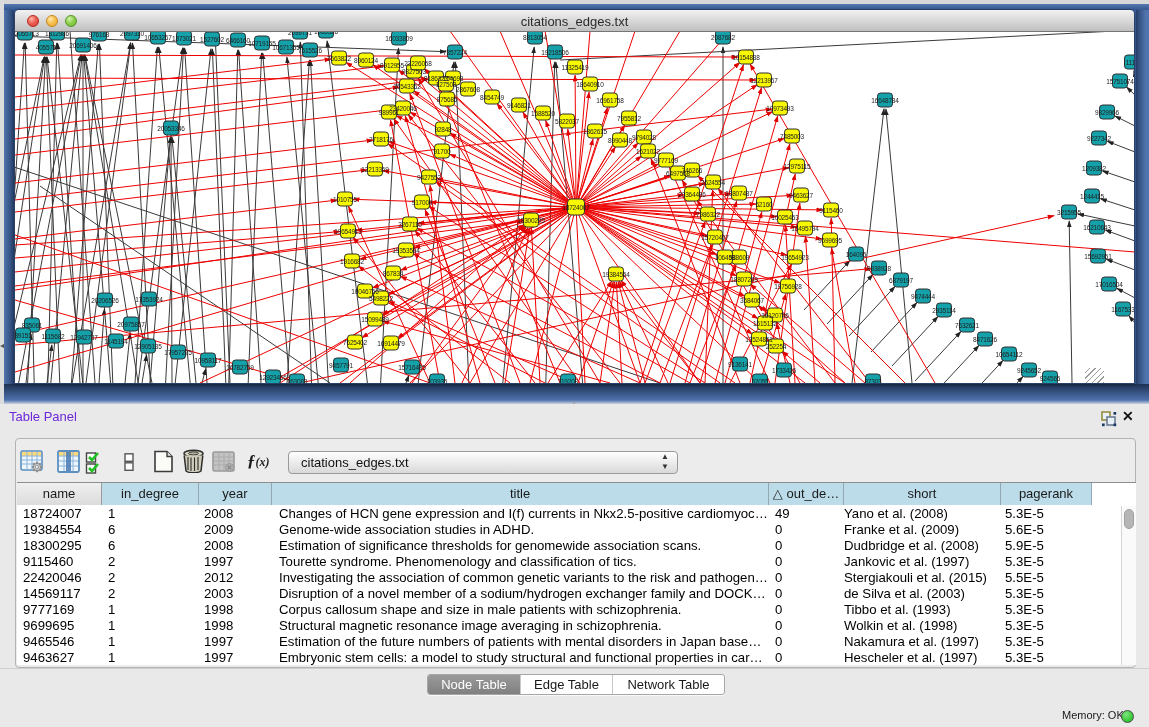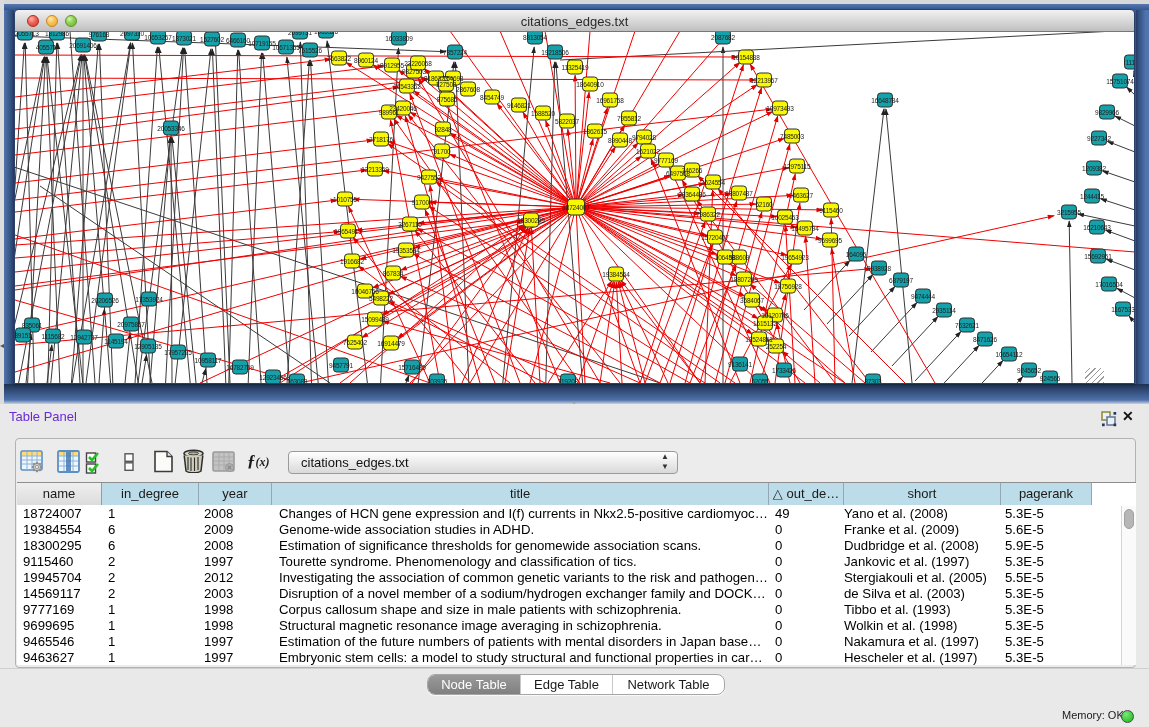--- a/index.html
+++ b/index.html
@@ -47,21 +47,21 @@
 .tr span {position:absolute;top:0;height:16px;overflow:hidden}
 .c0 {left:6px;width:80px}
 .c1 {left:91px;width:90px}
 .c2 {left:187px;width:68px}
 .c3 {left:262px;width:492px}
 .c4 {left:758px;width:70px}
 .c5 {left:827px;width:157px;text-align:left}
 .c6 {left:988px;width:90px}
 #vsb {position:absolute;left:1104px;top:24px;width:15px;height:159px;background:#fafafa;border-left:1px solid #d5d5d5}
 #vsbthumb {position:absolute;left:2px;top:3px;width:10px;height:20px;border-radius:5px;background:#b6b6b6;border:1px solid #a0a0a0}
-#tabs {position:absolute;left:427px;top:674px;height:21px;border:1px solid #a6a6a6;border-radius:8px;overflow:hidden;background:#fff;display:flex;box-shadow:0 1px 1px rgba(255,255,255,.8)}
+#tabs {position:absolute;left:427px;top:674px;height:21px;border:1px solid #a6a6a6;border-radius:3px;overflow:hidden;background:#fff;display:flex;box-shadow:0 1px 1px rgba(255,255,255,.8)}
 #tabs div {height:100%;line-height:19px;font-size:13px;color:#1a1a1a;text-align:center}
 #tab1 {width:92px;background:linear-gradient(#9a9a9a,#808080);color:#fff !important}
 #tab2 {width:92px;border-left:1px solid #c9c9c9}
 #tab3 {width:112px;border-left:1px solid #c9c9c9}
 #divider {position:absolute;left:0;top:668px;width:1149px;height:1px;background:#cfcfcf}
 #memory {position:absolute;left:1062px;top:709px;font-size:11px;color:#1a1a1a}
 #memdot {position:absolute;left:1121px;top:710px;width:13px;height:13px;border-radius:50%;background:radial-gradient(circle at 38% 32%,#7fe57f,#2fc62f 70%);border:1px solid #4a4a4a}
 </style></head>
 <body>
 <div id="app">
@@ -741,26 +741,26 @@
 <div class="tr">
           <span class="c0">9115460</span>
           <span class="c1">2</span>
           <span class="c2">1997</span>
           <span class="c3">Tourette syndrome. Phenomenology and classification of tics.</span>
           <span class="c4">0</span>
           <span class="c5">Jankovic et al. (1997)</span>
           <span class="c6">5.3E-5</span>
         </div>
 <div class="tr">
-          <span class="c0">19945704</span>
+          <span class="c0">22420046</span>
           <span class="c1">2</span>
           <span class="c2">2012</span>
           <span class="c3">Investigating the association of common genetic variants to the risk and pathogen…</span>
           <span class="c4">0</span>
-          <span class="c5">Stergiakouli et al. (2005)</span>
+          <span class="c5">Stergiakouli et al. (2015)</span>
           <span class="c6">5.5E-5</span>
         </div>
 <div class="tr">
           <span class="c0">14569117</span>
           <span class="c1">2</span>
           <span class="c2">2003</span>
           <span class="c3">Disruption of a novel member of a sodium/hydrogen exchanger family and DOCK…</span>
           <span class="c4">0</span>
           <span class="c5">de Silva et al. (2003)</span>
           <span class="c6">5.3E-5</span>

